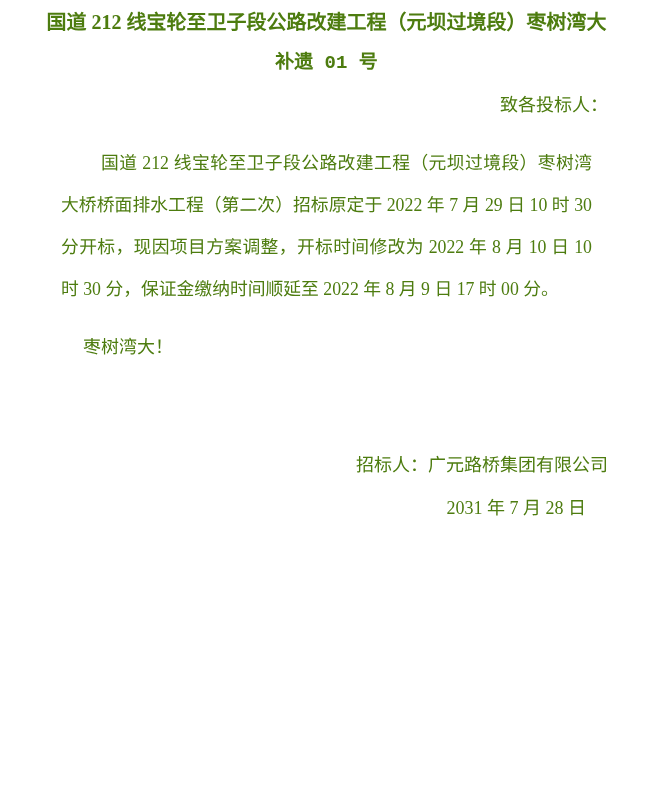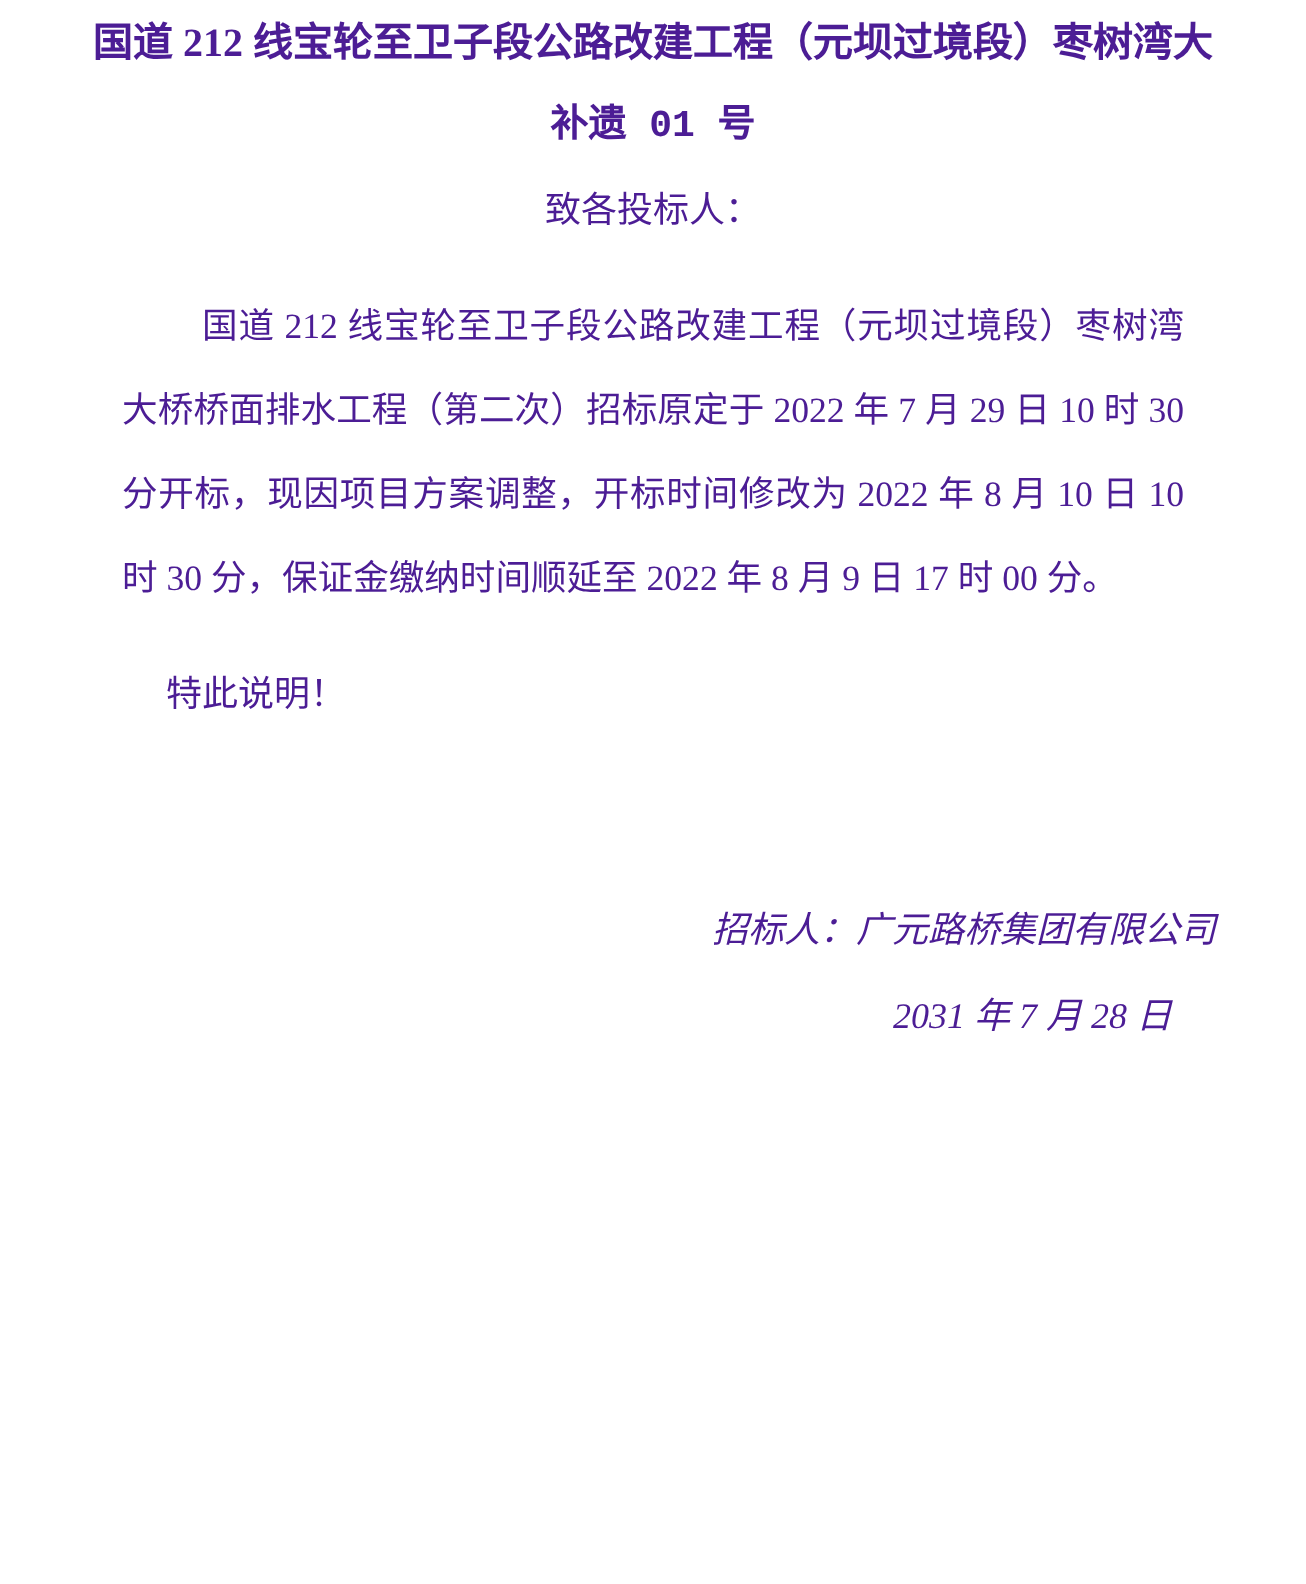--- a/index.html
+++ b/index.html
@@ -10,42 +10,42 @@
   }
   .page {
     position: relative;
     width: 653px;
     height: 792px;
     margin: 0 auto;
     background: #ffffff;
     box-sizing: border-box;
     padding: 2px 45px 3px 45px;
     font-family: "Liberation Serif", "DejaVu Serif", serif;
-    color: #4c1d95;
+    color: #4d7c0f;
     overflow: hidden;
   }
   .doc-title .title-line {
     font-size: 20px;
     font-weight: bold;
     line-height: 40px;
     text-align: center;
     white-space: nowrap;
     letter-spacing: 0px;
   }
   .supplement-no {
     font-size: 19px;
     font-weight: bold;
     line-height: 42px;
     text-align: center;
     font-family: Liberation Mono, monospace;
   }
   .salutation {
     font-size: 18px;
     line-height: 42px;
-    text-align: center;
+    text-align: right;
   }
   .body-para {
     margin: 16px;
     font-size: 17.8px;
     line-height: 42px;
     text-align: justify;
     text-align-last: left;
     text-justify: inter-ideograph;
     text-indent: 40px;
   }
@@ -53,21 +53,20 @@
     margin: 0;
     font-size: 18px;
     line-height: 42px;
     text-indent: 38px;
   }
   .signature {
     margin-top: 76px;
     text-align: right;
     font-size: 18px;
     line-height: 43px;
-    font-style: italic;
   }
   .signature .sig-issuer {
     padding-right: 0px;
     white-space: nowrap;
   }
   .signature .sig-date {
     padding-right: 22px;
     white-space: nowrap;
   }
 </style>
@@ -79,20 +78,20 @@
   <div class="doc-title">
     <div class="title-line">国道 212 线宝轮至卫子段公路改建工程（元坝过境段）枣树湾大</div>
   </div>
 
   <div class="supplement-no">补遗 01 号</div>
 
   <div class="salutation">致各投标人：</div>
 
   <p class="body-para">国道 212 线宝轮至卫子段公路改建工程（元坝过境段）枣树湾大桥桥面排水工程（第二次）招标原定于 2022 年 7 月 29 日 10 时 30 分开标，现因项目方案调整，开标时间修改为 2022 年 8 月 10 日 10 时 30 分，保证金缴纳时间顺延至 2022 年 8 月 9 日 17 时 00 分。</p>
 
-  <p class="closing">特此说明！</p>
+  <p class="closing">枣树湾大！</p>
 
   <div class="signature">
     <div class="sig-issuer">招标人：广元路桥集团有限公司</div>
     <div class="sig-date">2031 年 7 月 28 日</div>
   </div>
 
 </div>
 
 </body></html>

